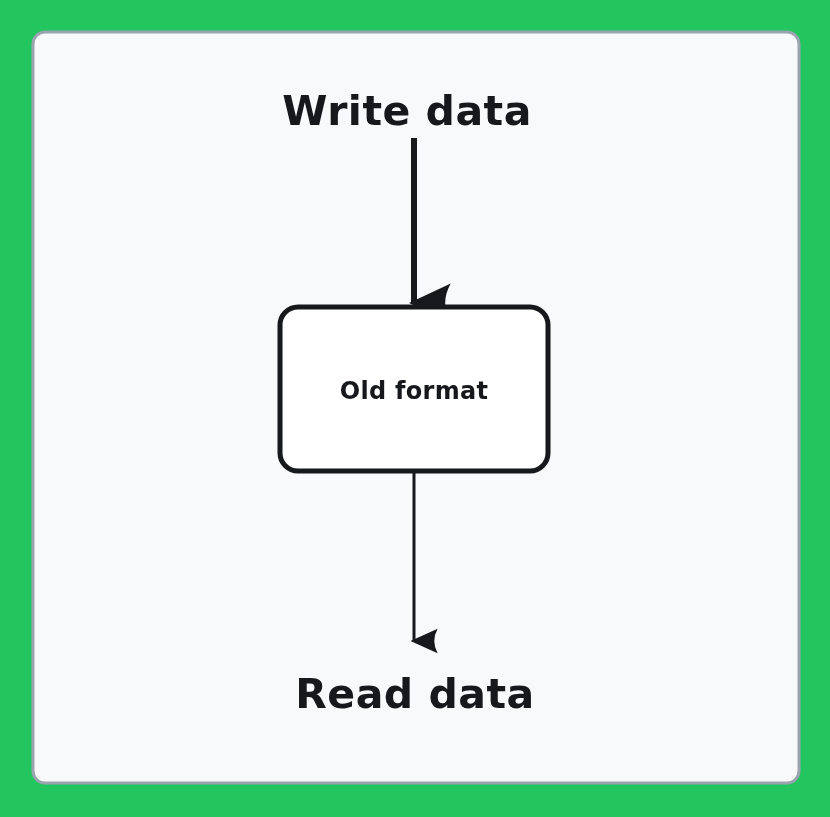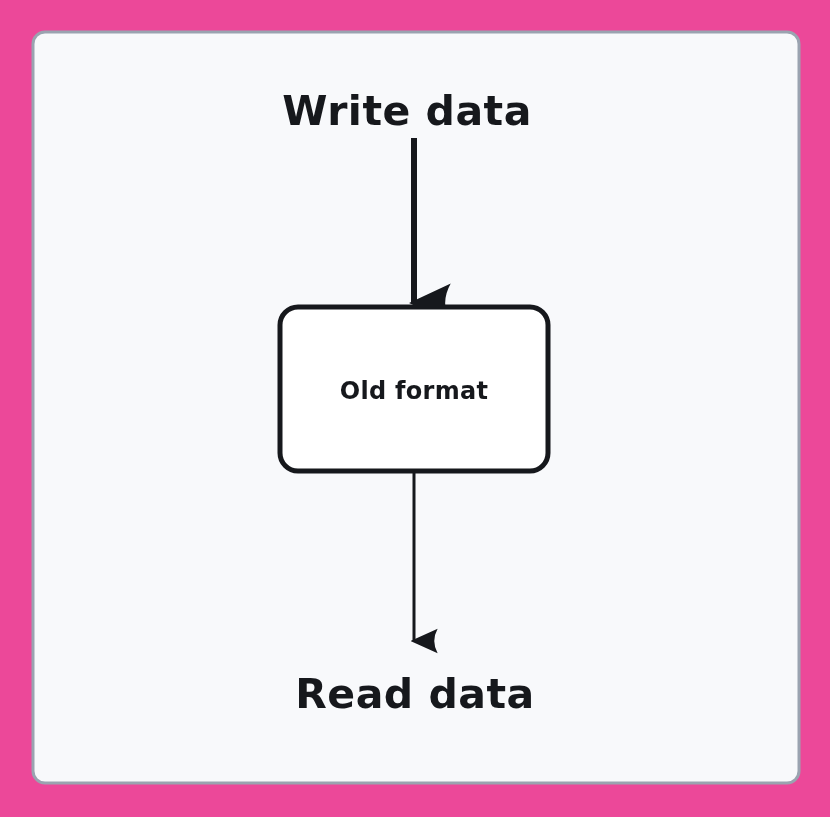--- a/index.html
+++ b/index.html
@@ -10,21 +10,21 @@
   body {
     width: 830px;
     height: 817px;
     overflow: hidden;
     font-family: "DejaVu Sans", sans-serif;
   }
   #canvas {
     position: relative;
     width: 830px;
     height: 817px;
-    background: #ec4899;
+    background: #22c55e;
   }
   #diagram-svg {
     position: absolute;
     left: 0;
     top: 0;
     width: 830px;
     height: 817px;
     display: block;
   }
   .hand-text {

